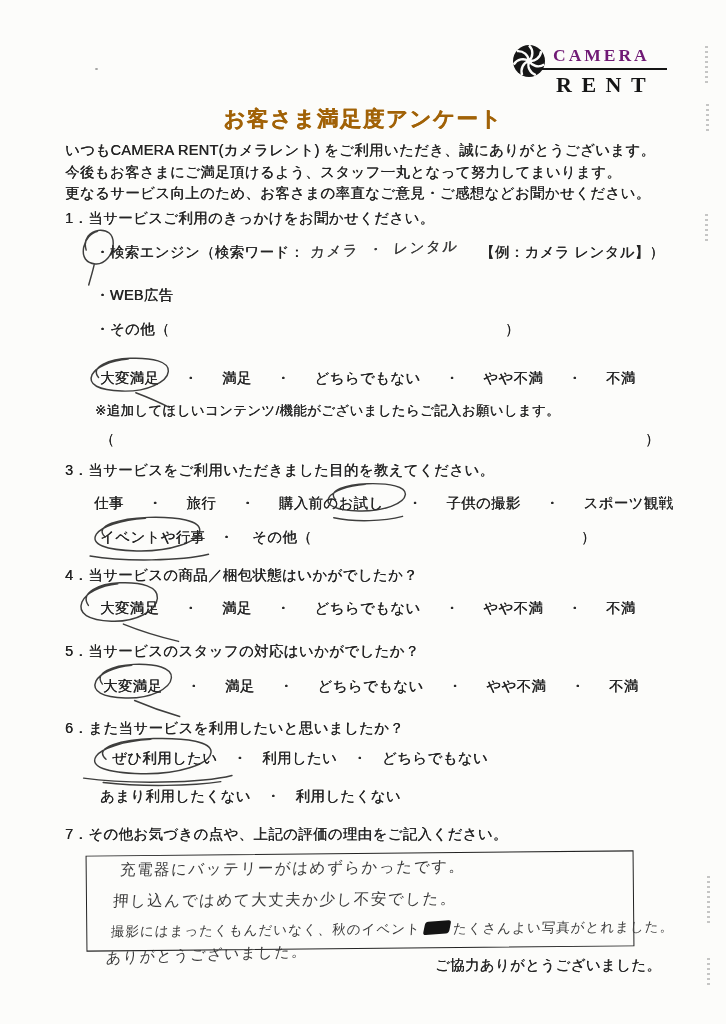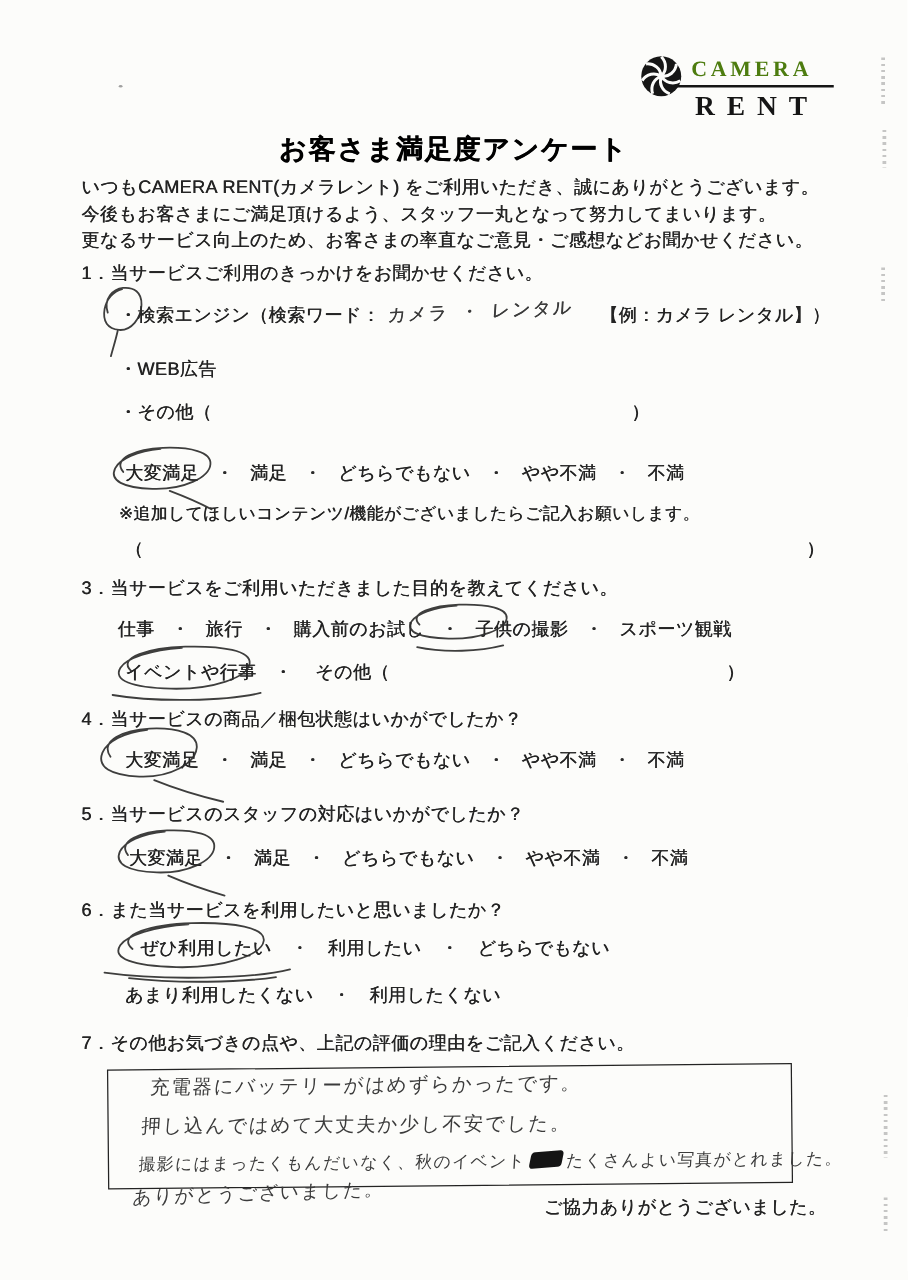--- a/index.html
+++ b/index.html
@@ -5,25 +5,25 @@
   html,body{margin:0;padding:0;background:#ffffff;}
   .page{
     position:relative;width:726px;height:1024px;overflow:hidden;
     background:#fcfcfa;color:#222;
     font-family:"Liberation Sans","DejaVu Sans",sans-serif;
   }
   .abs{position:absolute;white-space:nowrap;}
   .print{font-size:14.5px;color:#242424;text-shadow:0.35px 0 0 currentColor;letter-spacing:0.3px;}
   .title{
     position:absolute;left:0;top:90px;width:726px;text-align:center;
-    font-size:21.5px;letter-spacing:1.5px;color:#000000;text-shadow:0.4px 0 0 currentColor;
+    font-size:21.5px;letter-spacing:1.5px;color:#a16207;text-shadow:0.4px 0 0 currentColor;
   }
   .intro{position:absolute;left:65px;top:140px;line-height:21.5px;}
   .q-heading{position:absolute;white-space:nowrap;}
-  .opts{position:absolute;display:flex;gap:13px;align-items:baseline;}
+  .opts{position:absolute;display:flex;gap:24px;align-items:baseline;}
   .opts .dot{color:#2a2a2a;}
   .gap15{gap:15px;}
   
   .hw{
     font-family:"DejaVu Sans",sans-serif;color:#3b3b3b;
     letter-spacing:1.5px;word-spacing:3px;
     transform:rotate(-0.8deg) skewX(-3deg);transform-origin:left center;
   }
   .hw1{font-size:15.5px;transform:rotate(-0.6deg) skewX(-4deg);}
   .hw2{font-size:15.5px;transform:rotate(-0.4deg) skewX(-4deg);}
@@ -40,21 +40,21 @@
     border:1.6px solid #232323;transform:rotate(-0.55deg);background:transparent;
   }
   
   svg.hand{position:absolute;overflow:visible;}
   svg.hand path{fill:none;stroke:#2e2e2e;stroke-width:1.45;stroke-linecap:round;opacity:0.92;}
   
   .logo{position:absolute;left:512px;top:44px;display:flex;gap:7px;}
   .logo-text{position:relative;padding-top:1px;}
   .logo-camera{
     font-family:"Liberation Serif","DejaVu Serif",serif;font-weight:bold;
-    font-size:17.5px;letter-spacing:3px;color:#4d7c0f;
+    font-size:17.5px;letter-spacing:3px;color:#701a75;
   }
   .logo-rule{height:2.2px;background:#151515;width:130px;margin:2px 0 2px -16px;}
   .logo-rent{
     font-family:"Liberation Serif","DejaVu Serif",serif;font-weight:bold;
     font-size:22px;letter-spacing:9.5px;color:#151515;padding-left:3px;
   }
   
   .noise{
     position:absolute;width:3px;opacity:0.5;
     background:repeating-linear-gradient(to bottom,#8f8f8f 0 2px,transparent 2px 5px);

